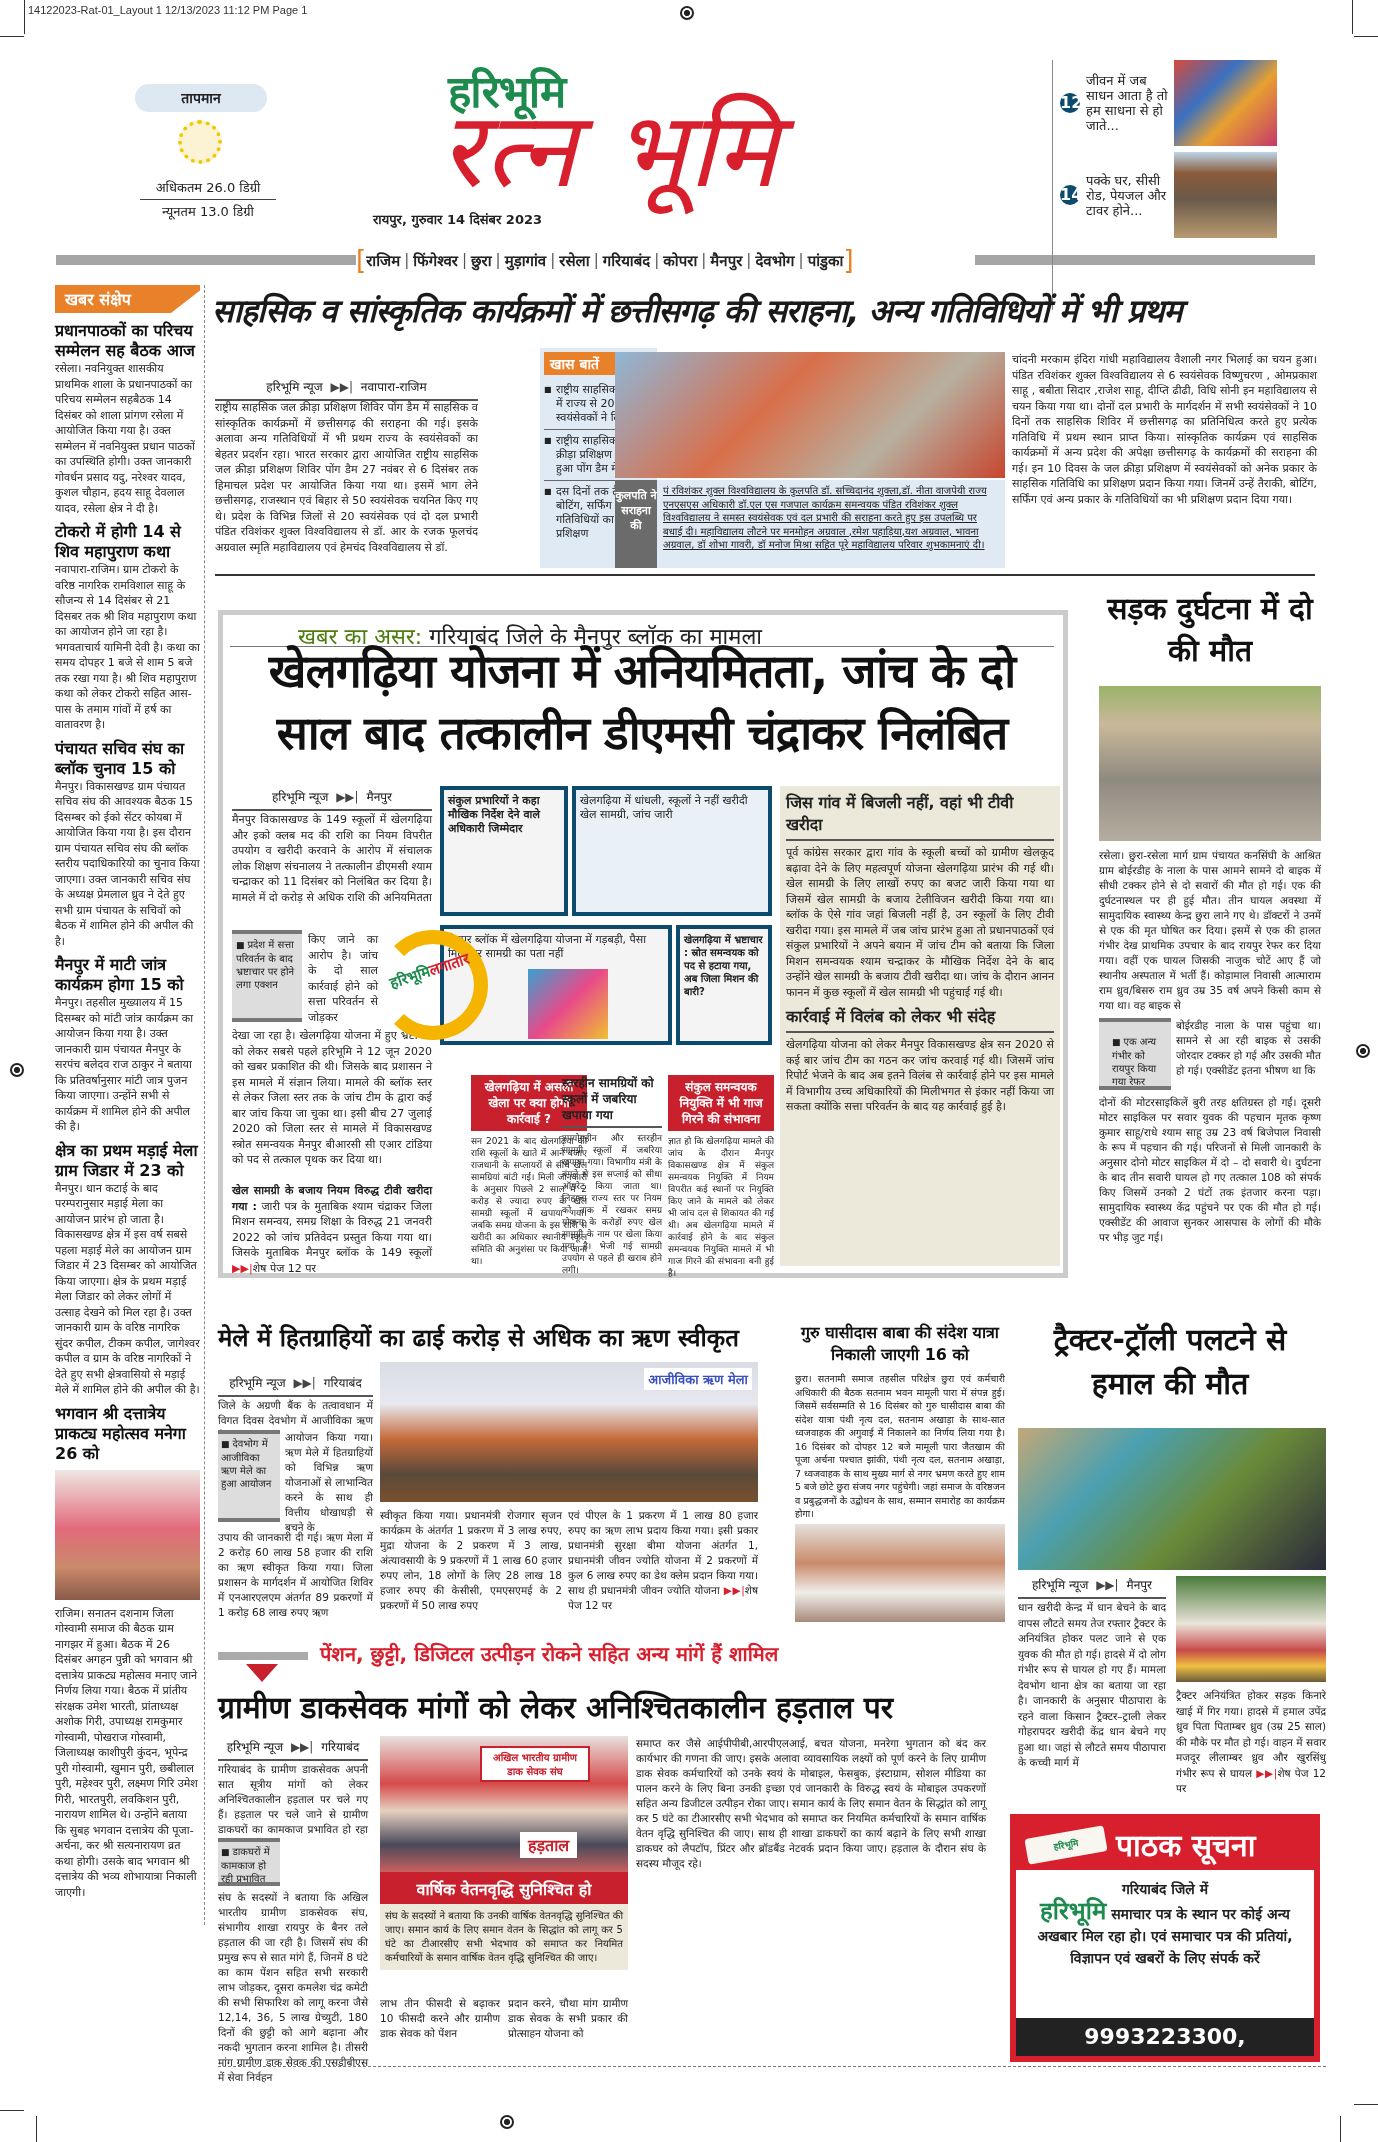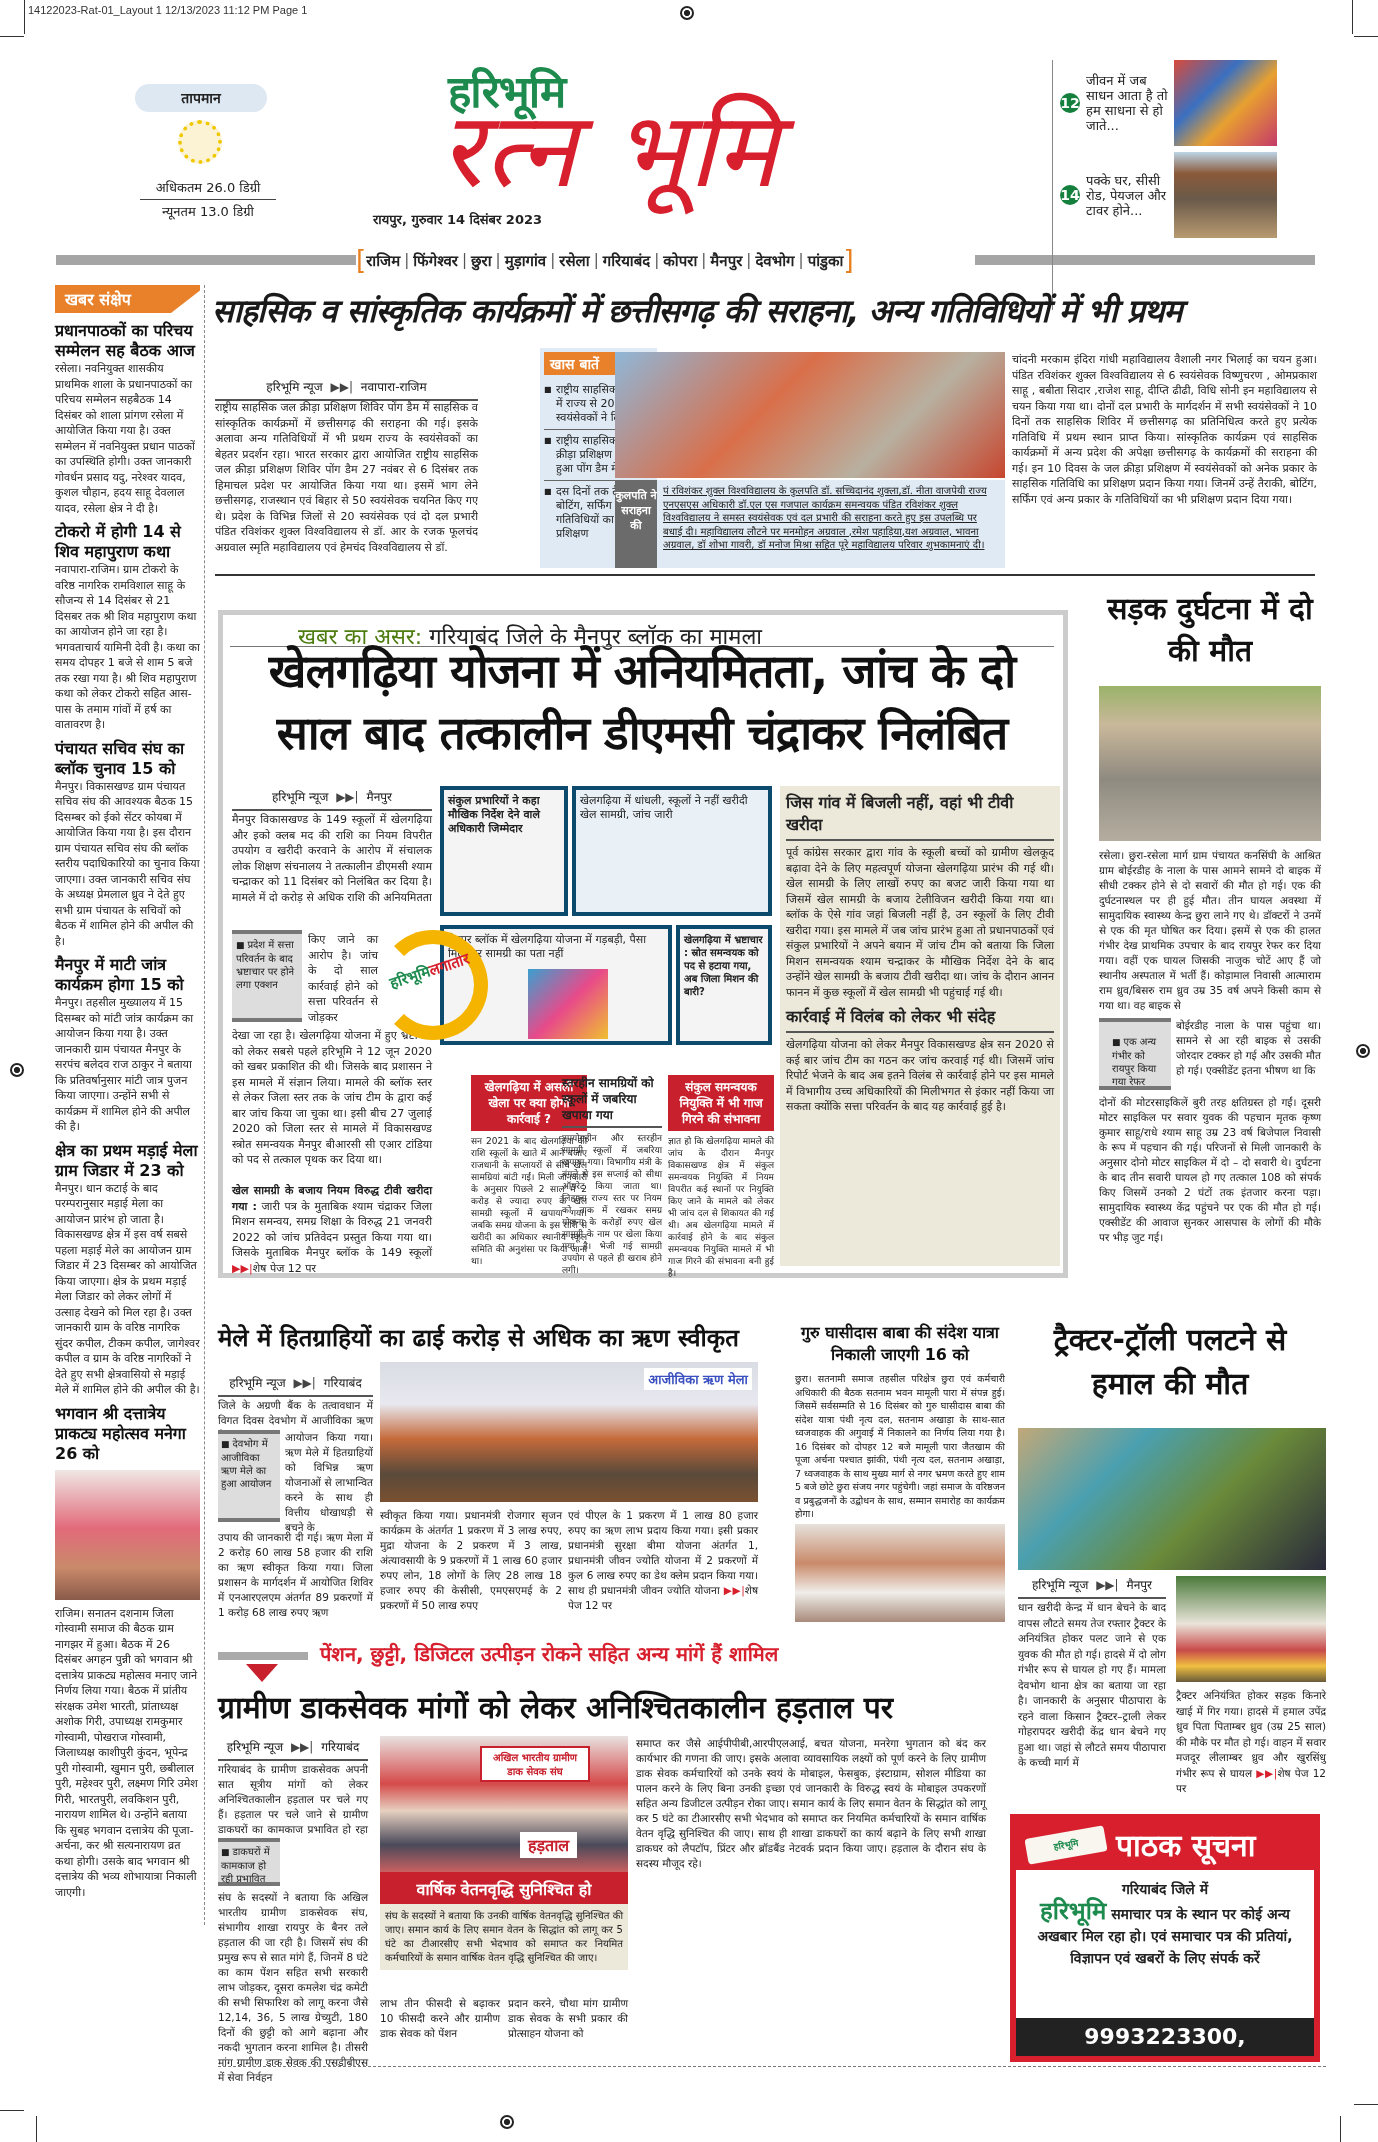--- a/index.html
+++ b/index.html
@@ -17,21 +17,21 @@
   .temp-line { left: 140px; width: 136px; text-align: center; font-size: 13px; }
   .brand-top { left: 448px; top: 60px; font-size: 44px; font-weight: bold; color: #1d8a4e; letter-spacing: -1px; font-family: "DejaVu Sans", sans-serif; }
   .brand-main { left: 440px; top: 98px; font-size: 104px; color: #d71f2d; font-family: "DejaVu Sans", sans-serif; line-height: 1; letter-spacing: 2px; font-style: italic; }
   .dateline { left: 373px; top: 210px; font-size: 13px; font-weight: bold; }
   .nav-rule { height: 10px; background: #a5a5a5; top: 255px; }
   .nav { left: 356px; top: 245px; display: flex; align-items: center; font-size: 15px; font-weight: bold; }
   .nav .br { color: #e78020; font-size: 26px; font-weight: normal; }
   .nav .sep { color: #555; margin: 0 4px; font-weight: normal; }
   .teaser-line { left: 1052px; top: 60px; width: 1px; height: 250px; }
   .teaser { left: 1060px; width: 310px; display: flex; align-items: center; gap: 6px; }
-  .teaser .num { width: 20px; height: 20px; border-radius: 50%; background: #15803d; color: #fff; font-size: 14px; font-weight: bold; text-align: center; line-height: 20px; flex: none; }
+  .teaser .num { width: 20px; height: 20px; border-radius: 50%; background: #0c4a6e; color: #fff; font-size: 16px; font-weight: bold; text-align: center; line-height: 20px; flex: none; }
   .teaser .txt { width: 82px; font-size: 13px; line-height: 15px; }
   .teaser .img { width: 103px; height: 86px; }
 
   
   .leftcol { left: 55px; top: 285px; width: 145px; }
   .brief-tag { background: #e8812a; color: #fff; font-weight: bold; font-size: 16px; padding: 3px 10px; width: 145px; clip-path: polygon(0 0,100% 0,100% 20%,80% 100%,0 100%); margin-bottom: 8px; }
   .brief-h { font-weight: bold; font-size: 16px; line-height: 20px; margin-top: 6px; color: #111; }
   .brief-p { font-size: 11px; line-height: 15.5px; color: #222; }
   .col-divider { left: 204px; top: 285px; width: 0; height: 1640px; border-left: 1px dashed #888; }
 

